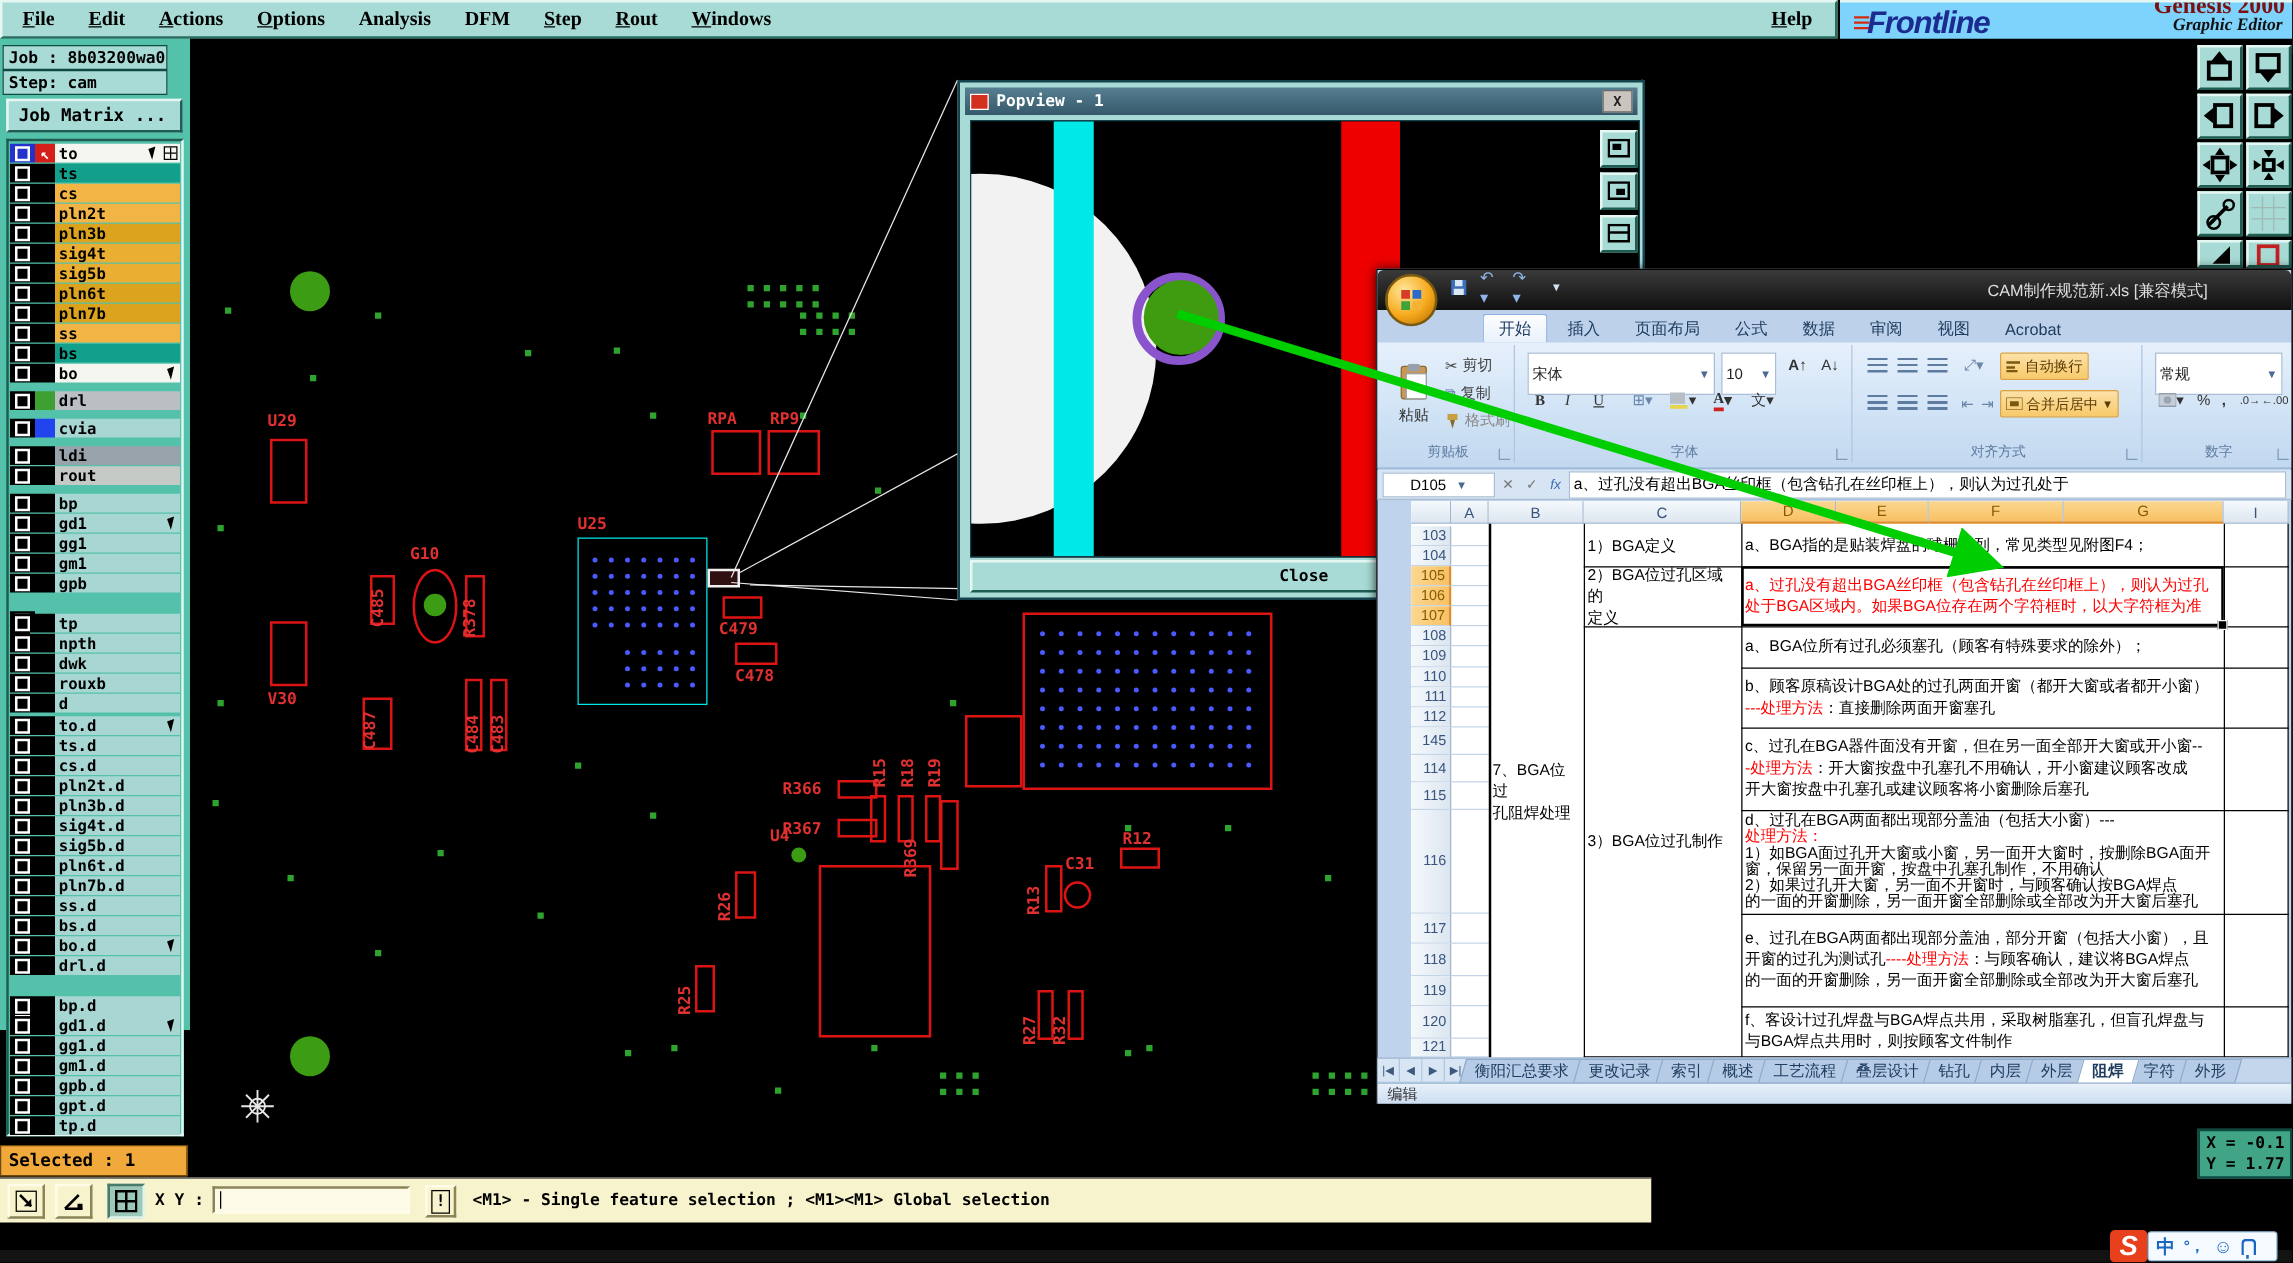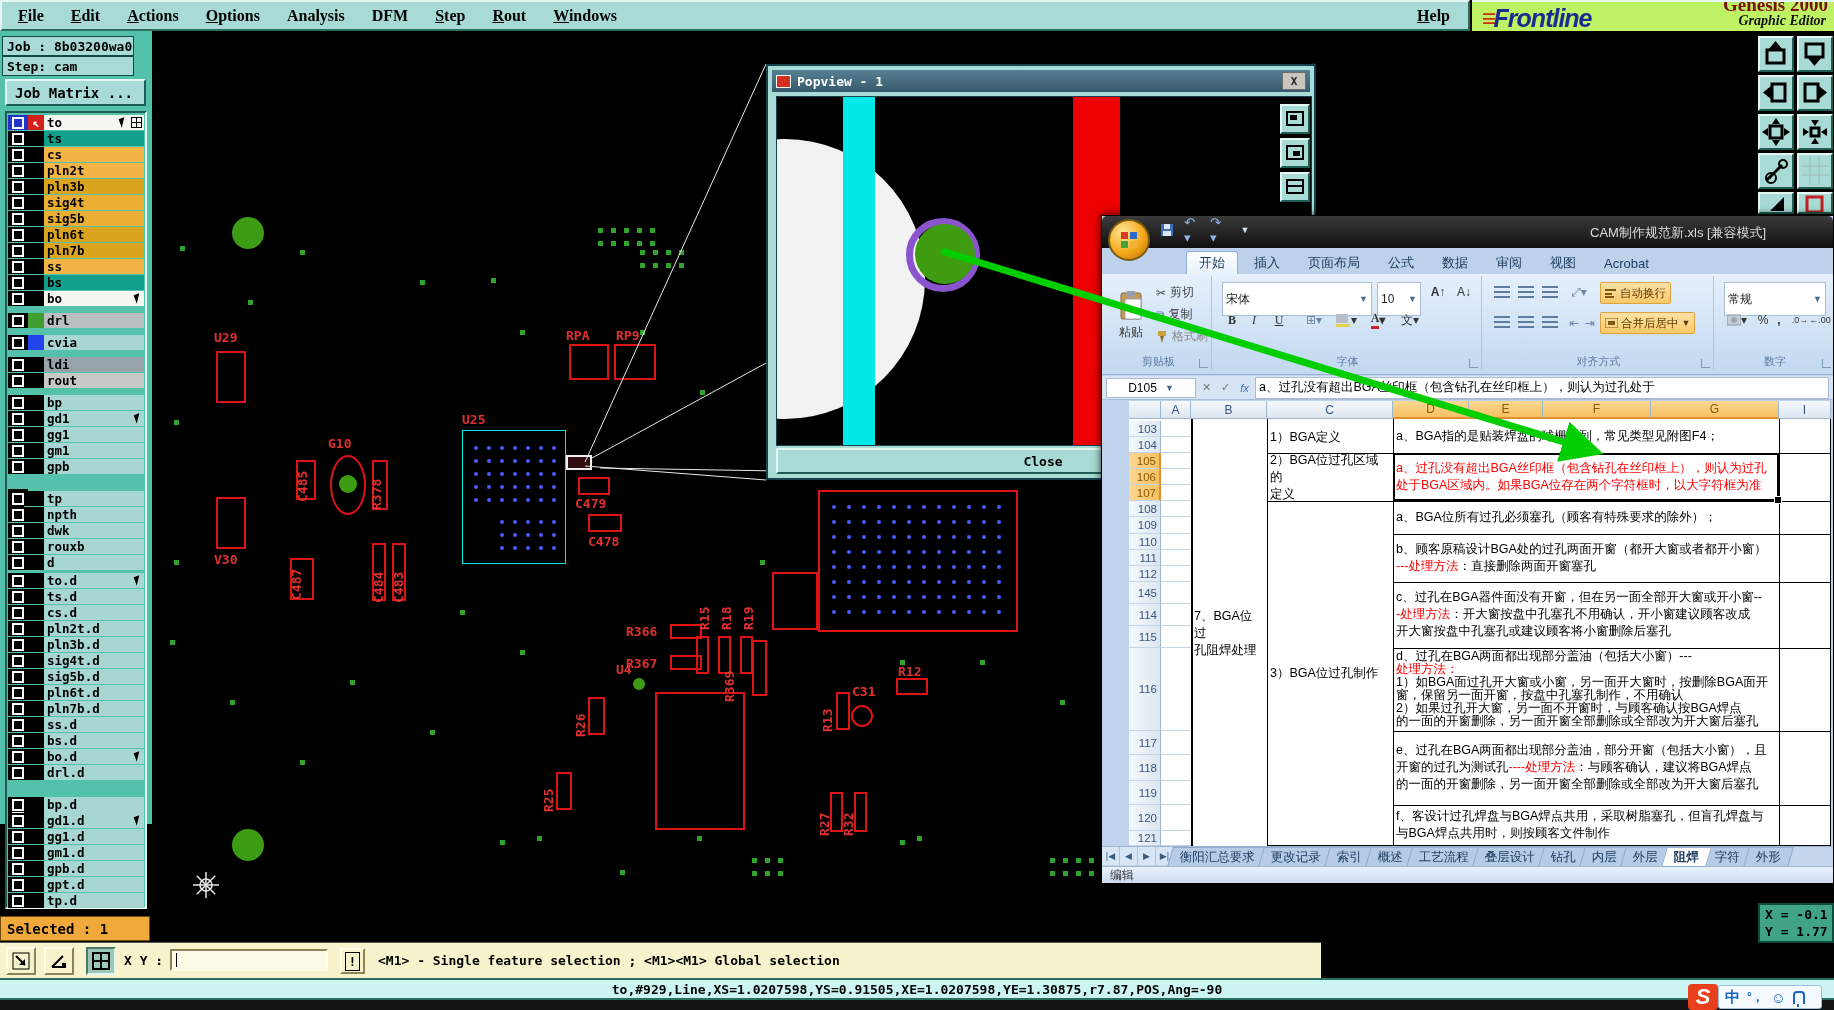--- a/index.html
+++ b/index.html
@@ -5,21 +5,21 @@
   html,body{margin:0;padding:0;background:#000;}
   #stage{position:relative;width:1834px;height:1010px;overflow:hidden;background:#000;
          font-family:"DejaVu Sans Mono",monospace;}
   .abs{position:absolute;}
   
   #menubar{left:0;top:0;width:1470px;height:31px;background:#A8DBD5;
     border-top:2px solid #E4F7F3;border-left:2px solid #E4F7F3;
     border-bottom:2px solid #2A6E60;border-right:2px solid #2A6E60;
     display:flex;align-items:center;gap:27px;padding-left:16px;box-sizing:border-box;
     font-family:"Liberation Serif",serif;font-weight:bold;font-size:16px;color:#000;}
-  #brandbar{left:1472px;top:0;width:362px;height:43px;background:#bef264;
+  #brandbar{left:1472px;top:0;width:362px;height:43px;background:#7dd3fc;
     border-top:2px solid #E4F7F3;border-bottom:2px solid #2A6E60;box-sizing:border-box;overflow:hidden;}
   .fl-logo{position:absolute;left:10px;top:2px;font-family:"Liberation Sans",sans-serif;
     font-style:italic;font-weight:bold;font-size:25px;color:#1B2B8F;letter-spacing:-1px;}
   .fl-chev{color:#D42A10;letter-spacing:-3px;}
   .fl-prod{position:absolute;right:6px;top:-8px;font-family:"Liberation Serif",serif;
     font-weight:bold;font-size:19px;color:#7A1010;}
   .fl-sub{position:absolute;right:8px;top:11px;font-family:"Liberation Serif",serif;
     font-style:italic;font-weight:bold;font-size:14px;color:#111;}
   
   #sidebar{left:0;top:31px;width:152px;height:793px;background:#54C2AA;}
@@ -1364,23 +1364,20 @@
     </div>
     <div id="xy-label">X Y :</div>
     <div id="xy-input">
         <div id="xy-caret"></div>
       </div>
     <div id="excl-btn">
         <i>!</i>
       </div>
     <div id="hinttext">&lt;M1&gt; - Single feature selection ; &lt;M1&gt;&lt;M1&gt; Global selection</div>
   </div>
-  <div id="infobar" class="abs" style="z-index:5">
-    <span>to,#929,Line,XS=1.0207598,YS=0.91505,XE=1.0207598,YE=1.30875,r7.87,POS,Ang=-90</span>
-  </div>
   <div id="bottomstrip" class="abs" style="z-index:5"></div>
   <div id="coordbox" class="abs" style="z-index:6">X = -0.1
 Y = 1.77</div>
 
   <svg class="abs" width="1834" height="1010" style="left:0;top:0;pointer-events:none;z-index:7">
     <defs>
       <marker id="ah" markerWidth="6" markerHeight="6" refX="4" refY="3" orient="auto">
         <polygon points="0,0 6,3 0,6" fill="#00CE00"></polygon>
       </marker>
     </defs>

